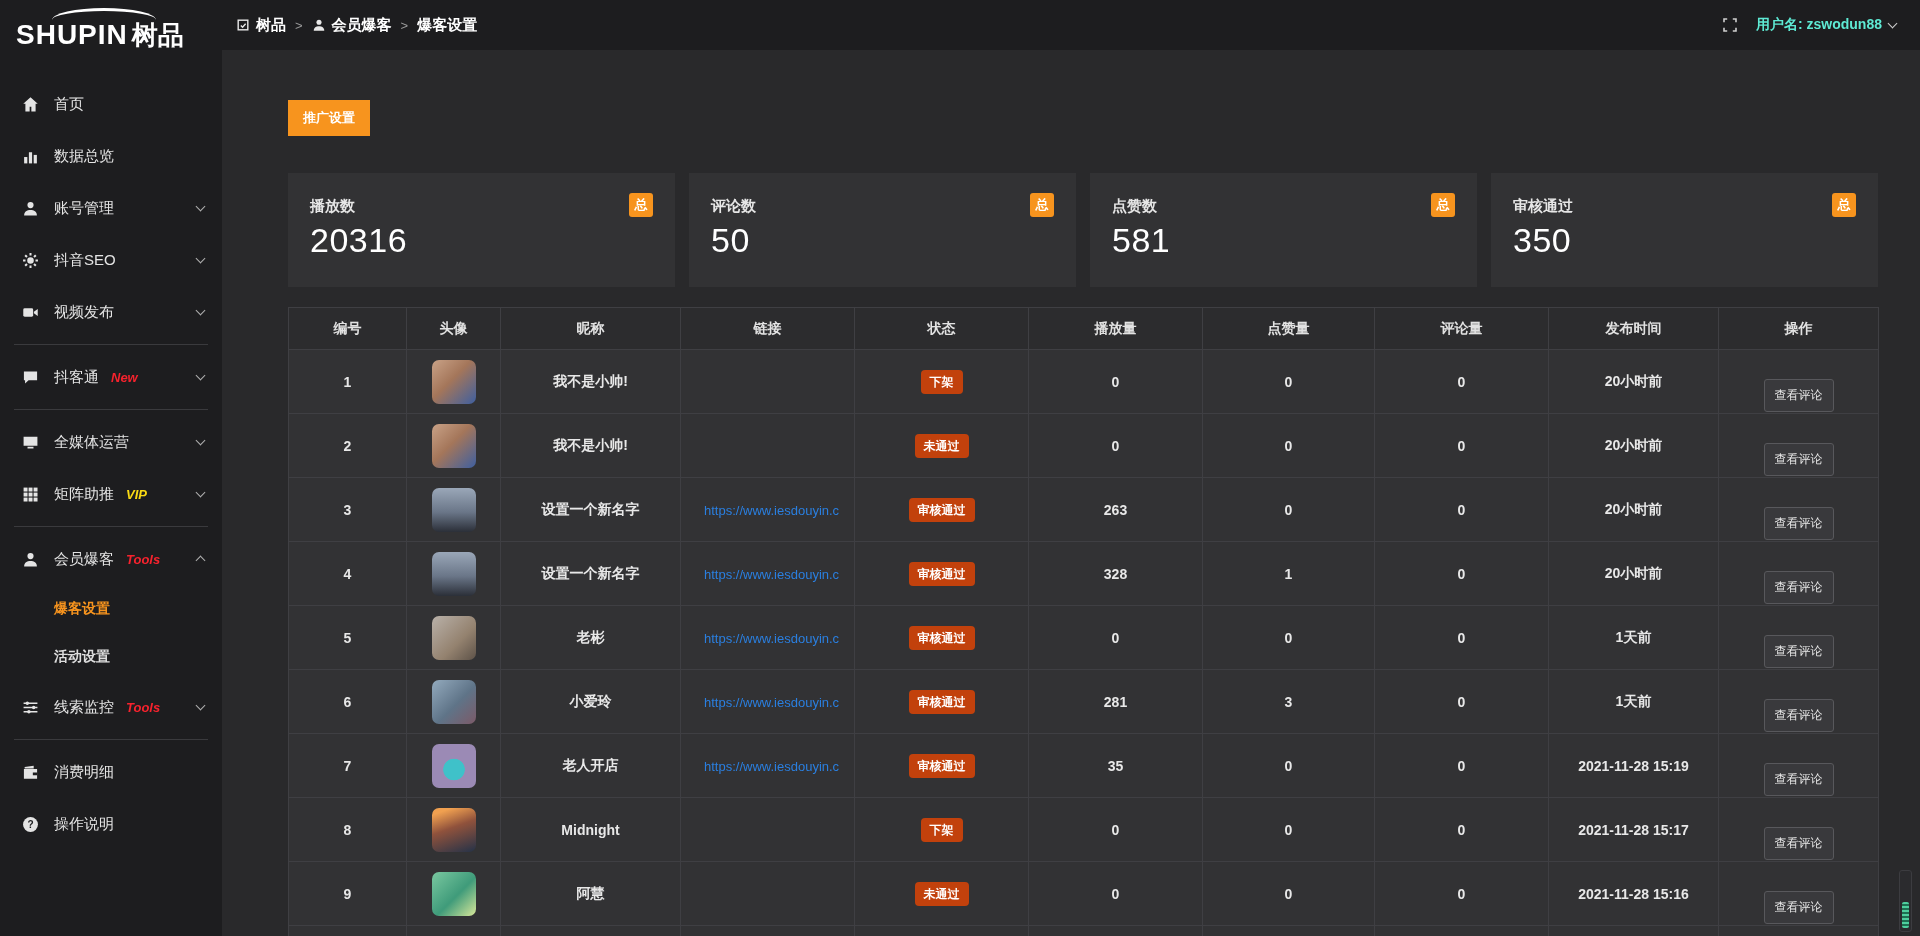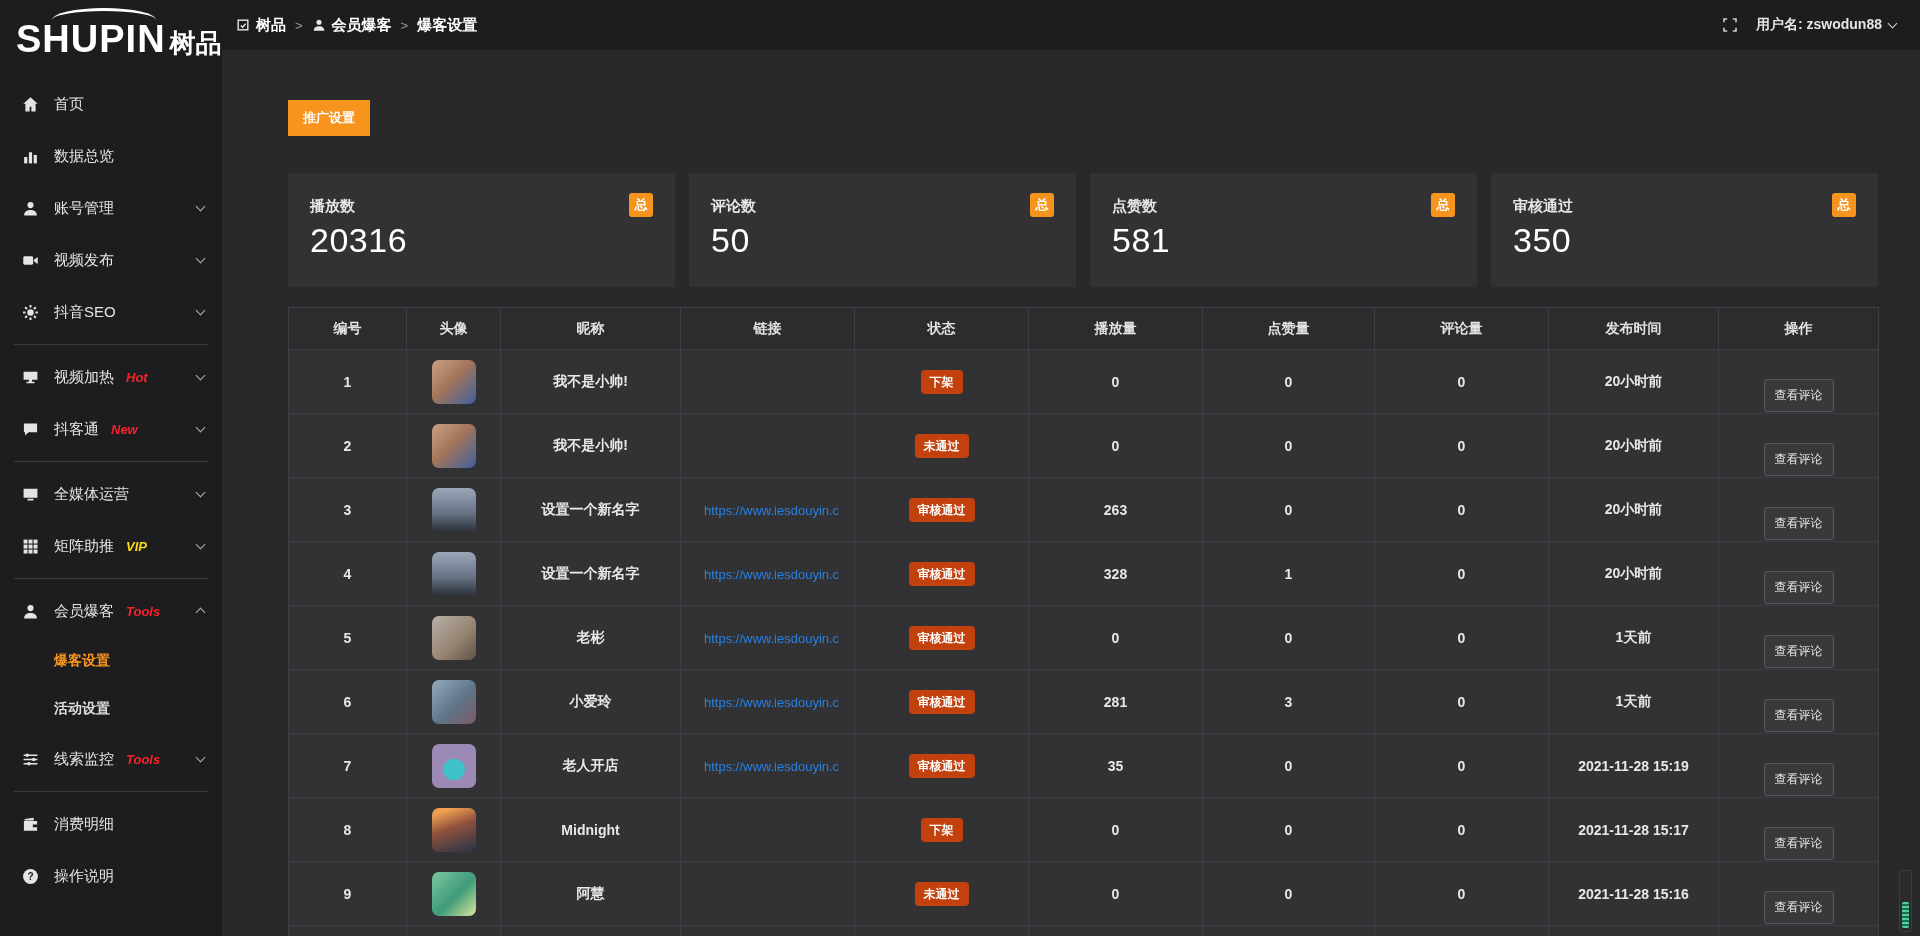--- a/index.html
+++ b/index.html
@@ -7,32 +7,32 @@
               font-family:"Liberation Sans","DejaVu Sans",sans-serif; }
   .app { position:relative; width:1920px; height:936px; }
 
   
   .topbar { position:absolute; left:222px; top:0; right:0; height:50px; background:#1d1d1f;
             display:flex; align-items:center; justify-content:space-between; padding:0 24px 0 14px; }
   .breadcrumb { display:flex; align-items:center; gap:9px; color:#fff; font-size:15px; font-weight:600; }
   .crumb { display:flex; align-items:center; gap:6px; cursor:pointer; }
   .crumb .bc-ico { display:inline-flex; width:14px; height:14px; color:#e8e8e8; }
   .crumb-sep { color:#9a9a9a; font-size:13px; font-weight:400; }
-  .topbar-right { display:flex; align-items:center; gap:18px; color:#e5e5e5; font-size:14px;justify-content:flex-end; }
+  .topbar-right { display:flex; align-items:center; gap:18px; color:#5eead4; font-size:14px;justify-content:flex-end; }
   .fs-icon { width:16px; height:16px; display:inline-flex; color:#cfcfcf; cursor:pointer; }
   .username { display:flex; align-items:center; gap:7px; cursor:pointer; font-weight:600; }
   .caret { display:inline-block; width:7px; height:7px; border-right:1.5px solid #cfcfcf;
            border-bottom:1.5px solid #cfcfcf; transform:rotate(45deg); margin-top:-3px; }
 
   
   .sidebar { position:absolute; left:0; top:0; width:222px; height:936px; background:#1d1d1f; z-index:2; }
   .logo { position:relative; height:64px; padding:18px 0 0 16px; white-space:nowrap; cursor:pointer; }
   .logo-arc { position:absolute; left:52px; top:8px; width:104px; height:12px;
               border-top:3px solid #fff; border-radius:50% 50% 0 0 / 100% 100% 0 0; }
-  .logo-en { font-size:38px; font-weight:800; color:#fff; letter-spacing:1px; }
+  .logo-en { font-size:28px; font-weight:800; color:#fff; letter-spacing:1px; }
   .logo-cn { font-size:26px; font-weight:800; color:#fff; margin-left:4px; }
   .nav { margin-top:14px; }
   .nav-item { display:flex; align-items:center; height:52px; padding:0 18px 0 22px;
               color:#e4e4e4; font-size:15px; cursor:pointer; }
   .nav-ico { width:17px; height:17px; display:inline-flex; margin-right:15px; color:#e4e4e4; flex:none; }
   .nav-ico svg { width:100%; height:100%; fill:currentColor; }
   .nav-badge { font-size:13px; font-weight:700; font-style:italic; margin-left:12px; }
   .chev { display:inline-block; width:7px; height:7px; border-right:1.5px solid #b0b0b0;
           border-bottom:1.5px solid #b0b0b0; transform:rotate(45deg); margin-left:auto; margin-top:-3px; }
   .chev.up { transform:rotate(-135deg); margin-top:3px; }
@@ -115,54 +115,44 @@
               <path d="M2 14.5c0-3.4 2.7-5 6-5s6 1.6 6 5z"></path>
             </svg>
           </span>
     <span class="nav-label">账号管理</span>
 
   <span class="chev"></span>
         </div>
 
   <div class="nav-item">
     <span class="nav-ico">
-            <svg viewBox="0 0 16 16">
-              <rect x="1.2" y="4" width="9.3" height="8" rx="1.4"></rect>
-              <path d="M11.2 7.4 14.8 4.8v6.4l-3.6-2.6z"></path>
-            </svg>
-          </span>
-    <span class="nav-label">视频发布</span>
-
-  <span class="chev"></span>
-        </div>
-
-  <div class="nav-item">
-    <span class="nav-ico">
             <svg viewBox="0 0 16 16" fill="none" stroke="currentColor">
               <circle cx="8" cy="8" r="2.3" stroke-width="1.6"></circle>
               <g stroke-width="1.9">
                 <path d="M8 1v2.3M8 12.7V15M1 8h2.3M12.7 8H15M3 3l1.7 1.7M11.3 11.3 13 13M13 3l-1.7 1.7M4.7 11.3 3 13"></path>
               </g>
             </svg>
           </span>
     <span class="nav-label">抖音SEO</span>
 
   <span class="chev"></span>
         </div>
+
+  <div class="nav-item">
+    <span class="nav-ico">
+            <svg viewBox="0 0 16 16">
+              <rect x="1.2" y="4" width="9.3" height="8" rx="1.4"></rect>
+              <path d="M11.2 7.4 14.8 4.8v6.4l-3.6-2.6z"></path>
+            </svg>
+          </span>
+    <span class="nav-label">视频发布</span>
+
+  <span class="chev"></span>
+        </div>
 <div class="nav-divider"></div>
-  <div class="nav-item">
-    <span class="nav-ico">
-            <svg viewBox="0 0 16 16">
-              <path d="M1.5 2.5h13v7.5h-5v2h2.3v1.5H4.2V12h2.3v-2h-5z"></path>
-            </svg>
-          </span>
-    <span class="nav-label">视频加热</span>
-    <span class="nav-badge" style="color: rgb(245, 34, 45);">Hot</span>
-  <span class="chev"></span>
-        </div>
 
   <div class="nav-item">
     <span class="nav-ico">
             <svg viewBox="0 0 16 16">
               <path d="M1.8 2.4h12.4v8.2H6.2l-3.3 3v-3H1.8z"></path>
             </svg>
           </span>
     <span class="nav-label">抖客通</span>
     <span class="nav-badge" style="color: rgb(245, 34, 45);">New</span>
   <span class="chev"></span>

